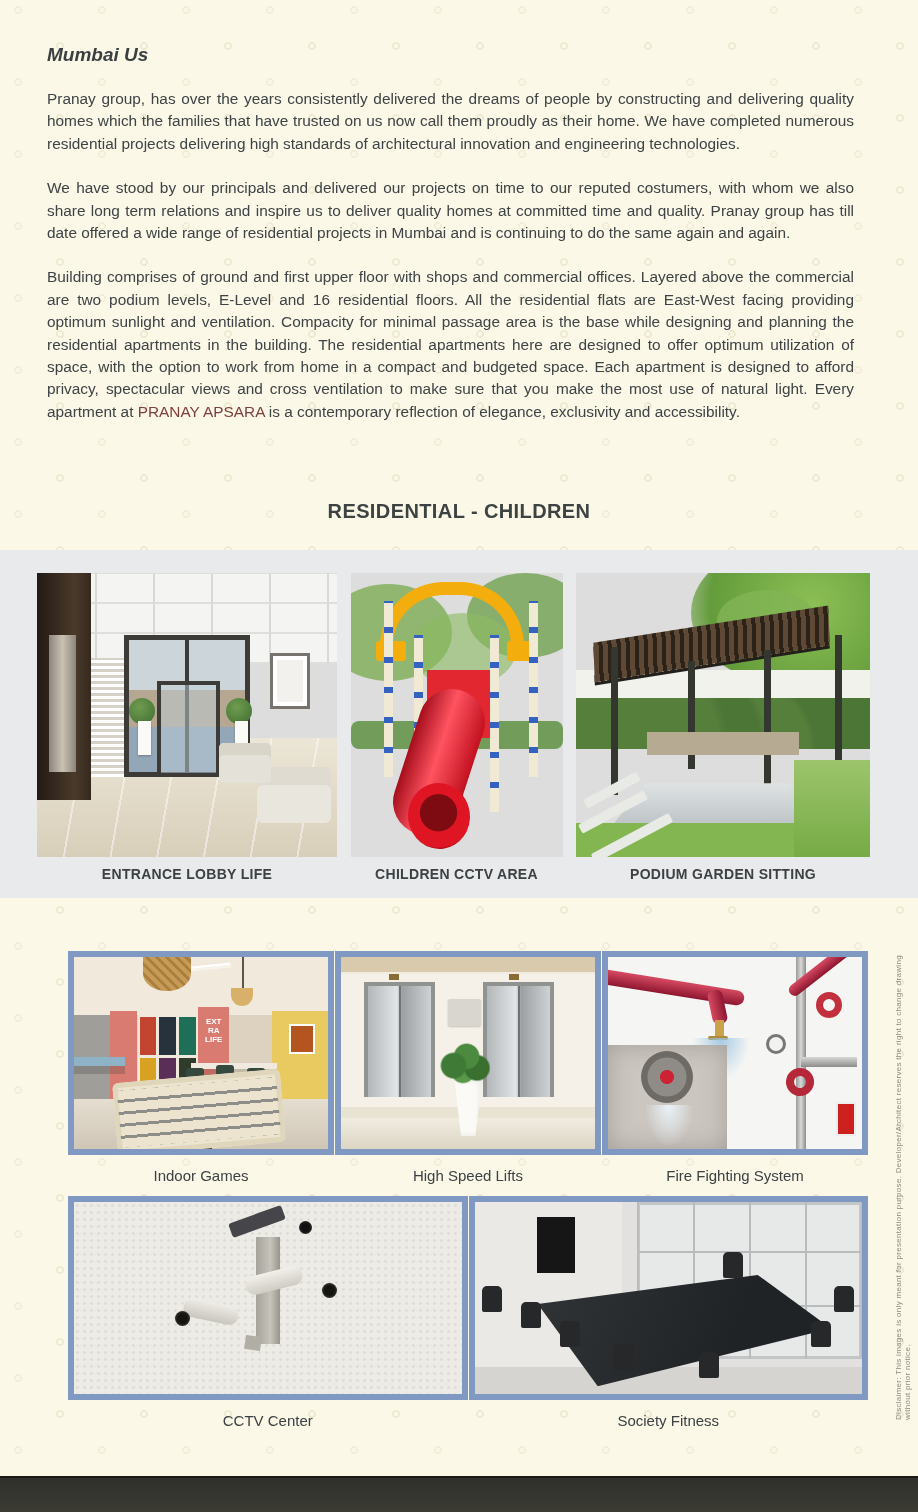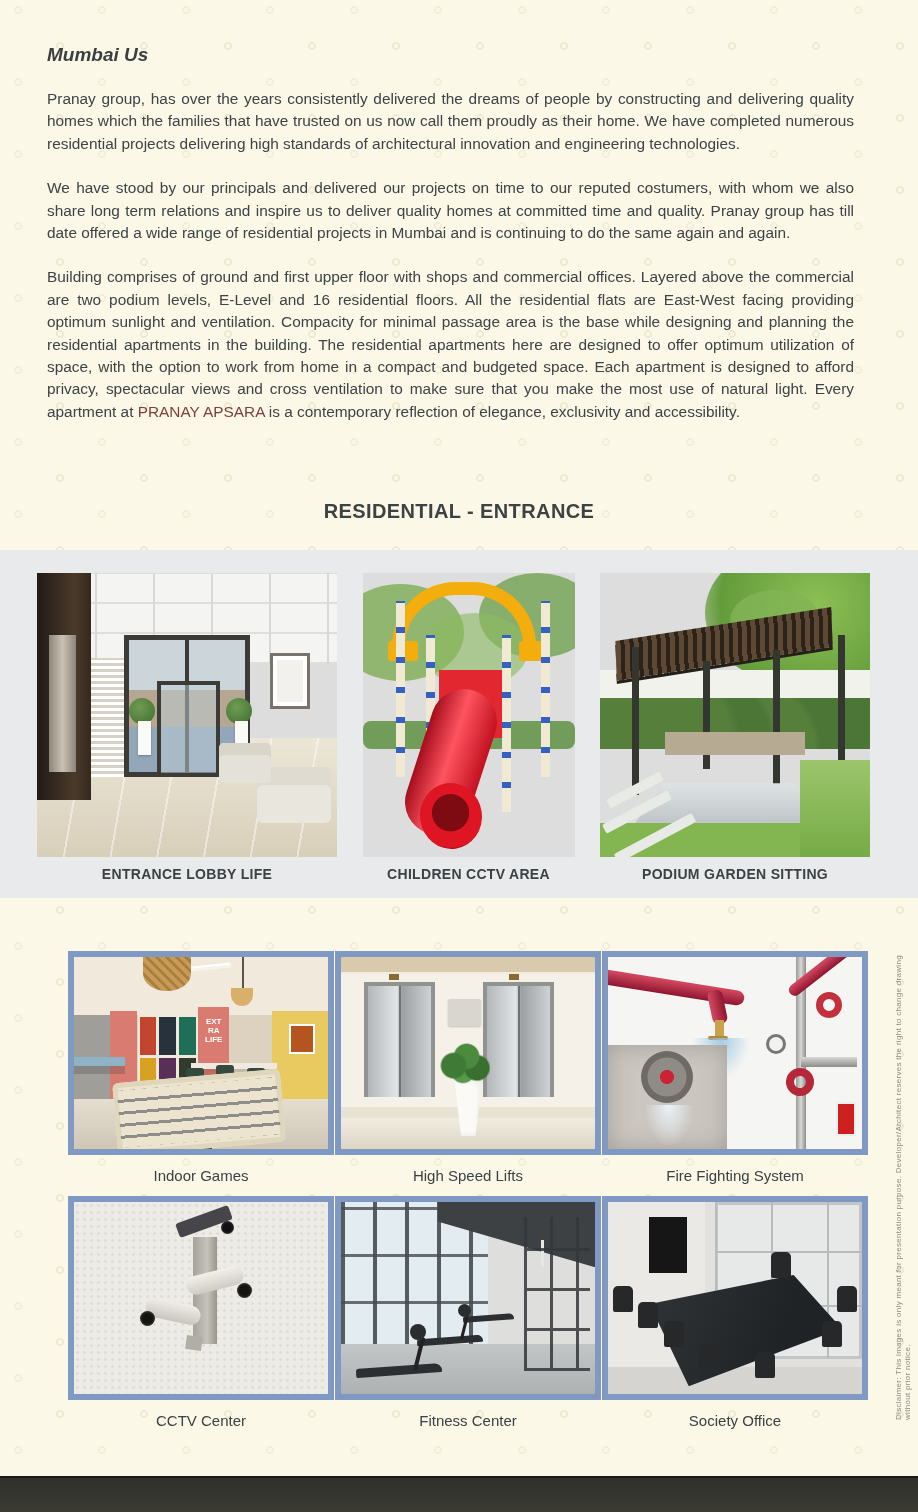--- a/index.html
+++ b/index.html
@@ -19,21 +19,21 @@
   .brand{color:#7d3e3e;}
   .amen-heading{position:absolute;top:500px;left:0;right:0;text-align:center;margin:0;
     font-size:20px;font-weight:bold;letter-spacing:.4px;color:#3d4243;}
 
   
   .band{position:absolute;top:550px;left:0;width:918px;height:348px;background:#e9eaec;}
   .band-row{display:flex;justify-content:space-between;padding:23px 48px 0 37px;}
   figure{margin:0;}
   .fig1 .photo{height:284px;position:relative;overflow:hidden;background:#ddd;}
   .fig1 figcaption{margin-top:9px;text-align:center;font-size:14px;font-weight:bold;letter-spacing:.3px;color:#3c4143;}
-  .w-lobby{width:300px;} .w-play{width:212px;} .w-pergola{width:270px;}
+  .w-lobby{width:300px;} .w-play{width:212px;} .w-pergola{width:294px;}
 
   
   .section2{position:absolute;top:898px;left:0;right:0;height:578px;}
   .amen-row{display:flex;gap:1px;margin:0 50px 0 68px;}
   .amen-row.first{margin-top:53px;}
   .amen-row + .amen-row{margin-top:9px;}
   .card-fig{flex:1;min-width:0;}
   .card{border:6px solid #8099c3;background:#fff;height:192px;}
   .card .photo{width:100%;height:100%;position:relative;overflow:hidden;}
   .card-fig figcaption{margin-top:12px;height:20px;text-align:center;font-size:15px;font-weight:normal;color:#3c4143;}
@@ -259,21 +259,21 @@
 
 <div class="page">
 
   <section class="about">
     <h2>Mumbai Us</h2>
     <p>Pranay group, has over the years consistently delivered the dreams of people by constructing and delivering quality homes which the families that have trusted on us now call them proudly as their home. We have completed numerous residential projects delivering high standards of architectural innovation and engineering technologies.</p>
     <p>We have stood by our principals and delivered our projects on time to our reputed costumers, with whom we also share long term relations and inspire us to deliver quality homes at committed time and quality. Pranay group has till date offered a wide range of residential projects in Mumbai and is continuing to do the same again and again.</p>
     <p><span>Building comprises of ground and first upper floor with shops and commercial offices. Layered above the commercial are two podium levels, E-Level and 16 residential floors. All the residential flats are East-West facing providing optimum sunlight and ventilation. Compacity for minimal passage area is the base while designing and planning the residential apartments in the building. The residential apartments here are designed to offer optimum utilization of space, with the option to work from home in a compact and budgeted space. Each apartment is designed to afford privacy, spectacular views and cross ventilation to make sure that you make the most use of natural light. Every apartment at </span><span class="brand">PRANAY APSARA</span><span> is a contemporary reflection of elegance, exclusivity and accessibility.</span></p>
   </section>
 
-  <h1 class="amen-heading">RESIDENTIAL - ENTRANCE</h1>
+  <h1 class="amen-heading">RESIDENTIAL - CHILDREN</h1>
 
   <section class="band">
     <div class="band-row">
       <figure class="fig1 w-lobby">
         <div class="photo ph-lobby">
           <div class="ceiling"></div>
             <div class="floor"></div>
             <div class="leftpanel"></div>
             <div class="lift"></div>
           <div class="slats"></div>
@@ -419,55 +419,36 @@
           <div class="cam-mid"></div>
               <div class="lens-mid"></div>
           <div class="cam-low"></div>
               <div class="lens-low"></div>
         </div>
           </div>
         <figcaption>CCTV Center</figcaption>
       </figure>
       <figure class="card-fig">
         <div class="card">
-            <div class="photo ph-gym">
-          <div class="win"></div>
-              <div class="ceil"></div>
-              <div class="light"></div>
-              <div class="floor"></div>
-          <div class="rig"></div>
-          <div class="tm t1"></div>
-              <div class="tm t2"></div>
-              <div class="tm t3"></div>
-          <div class="up1"></div>
-              <div class="up2"></div>
-              <div class="head1"></div>
-              <div class="head2"></div>
-        </div>
-          </div>
-        <figcaption>Fitness Center</figcaption>
-      </figure>
-      <figure class="card-fig">
-        <div class="card">
             <div class="photo ph-office">
           <div class="glass"></div>
               <div class="tv"></div>
               <div class="floor"></div>
           <div class="table"></div>
           <div class="chair ch1"></div>
               <div class="chair ch2"></div>
               <div class="chair ch3"></div>
               <div class="chair ch4"></div>
           <div class="chair ch5"></div>
               <div class="chair ch6"></div>
               <div class="chair ch7"></div>
               <div class="chair ch8"></div>
         </div>
           </div>
-        <figcaption>Society Office</figcaption>
+        <figcaption>Society Fitness</figcaption>
       </figure>
     </div>
   </section>
 
   <div class="disclaimer">Disclaimer: This images is only meant for presentation purpose. Developer/Architect reserves the right to change drawing without prior notice.</div>
 
   <footer class="footer"></footer>
 </div>
 
 </body></html>

